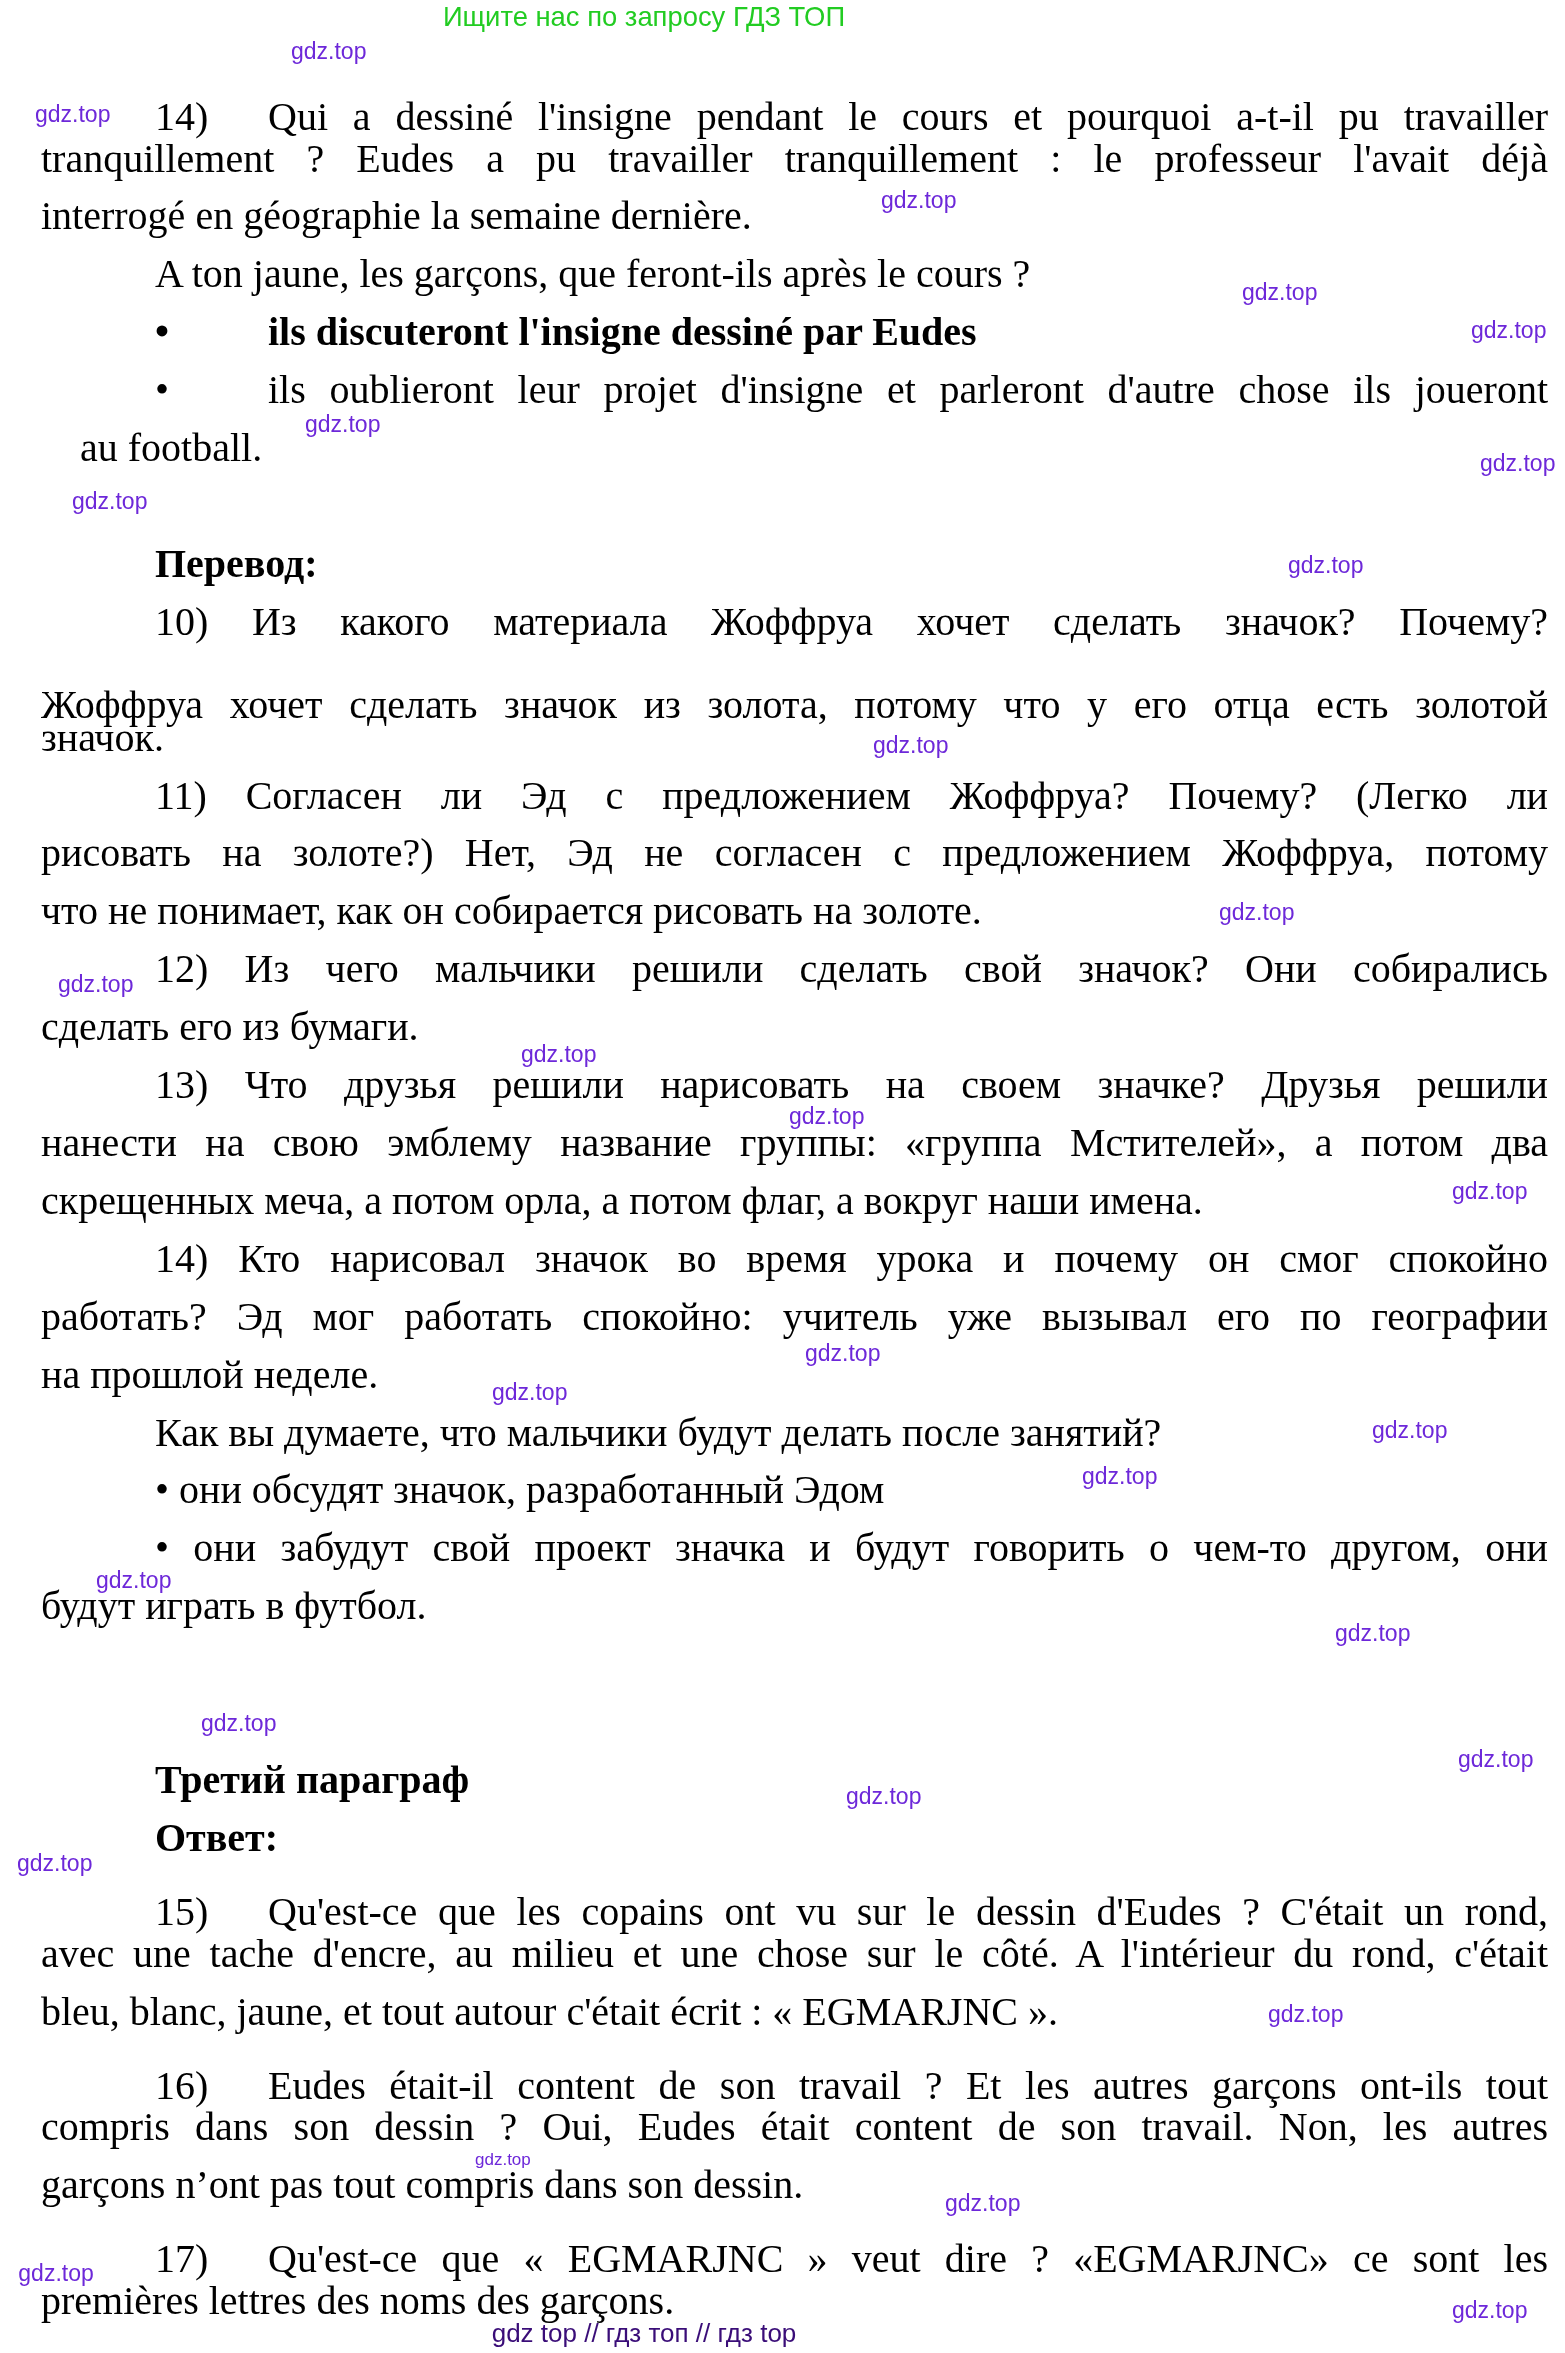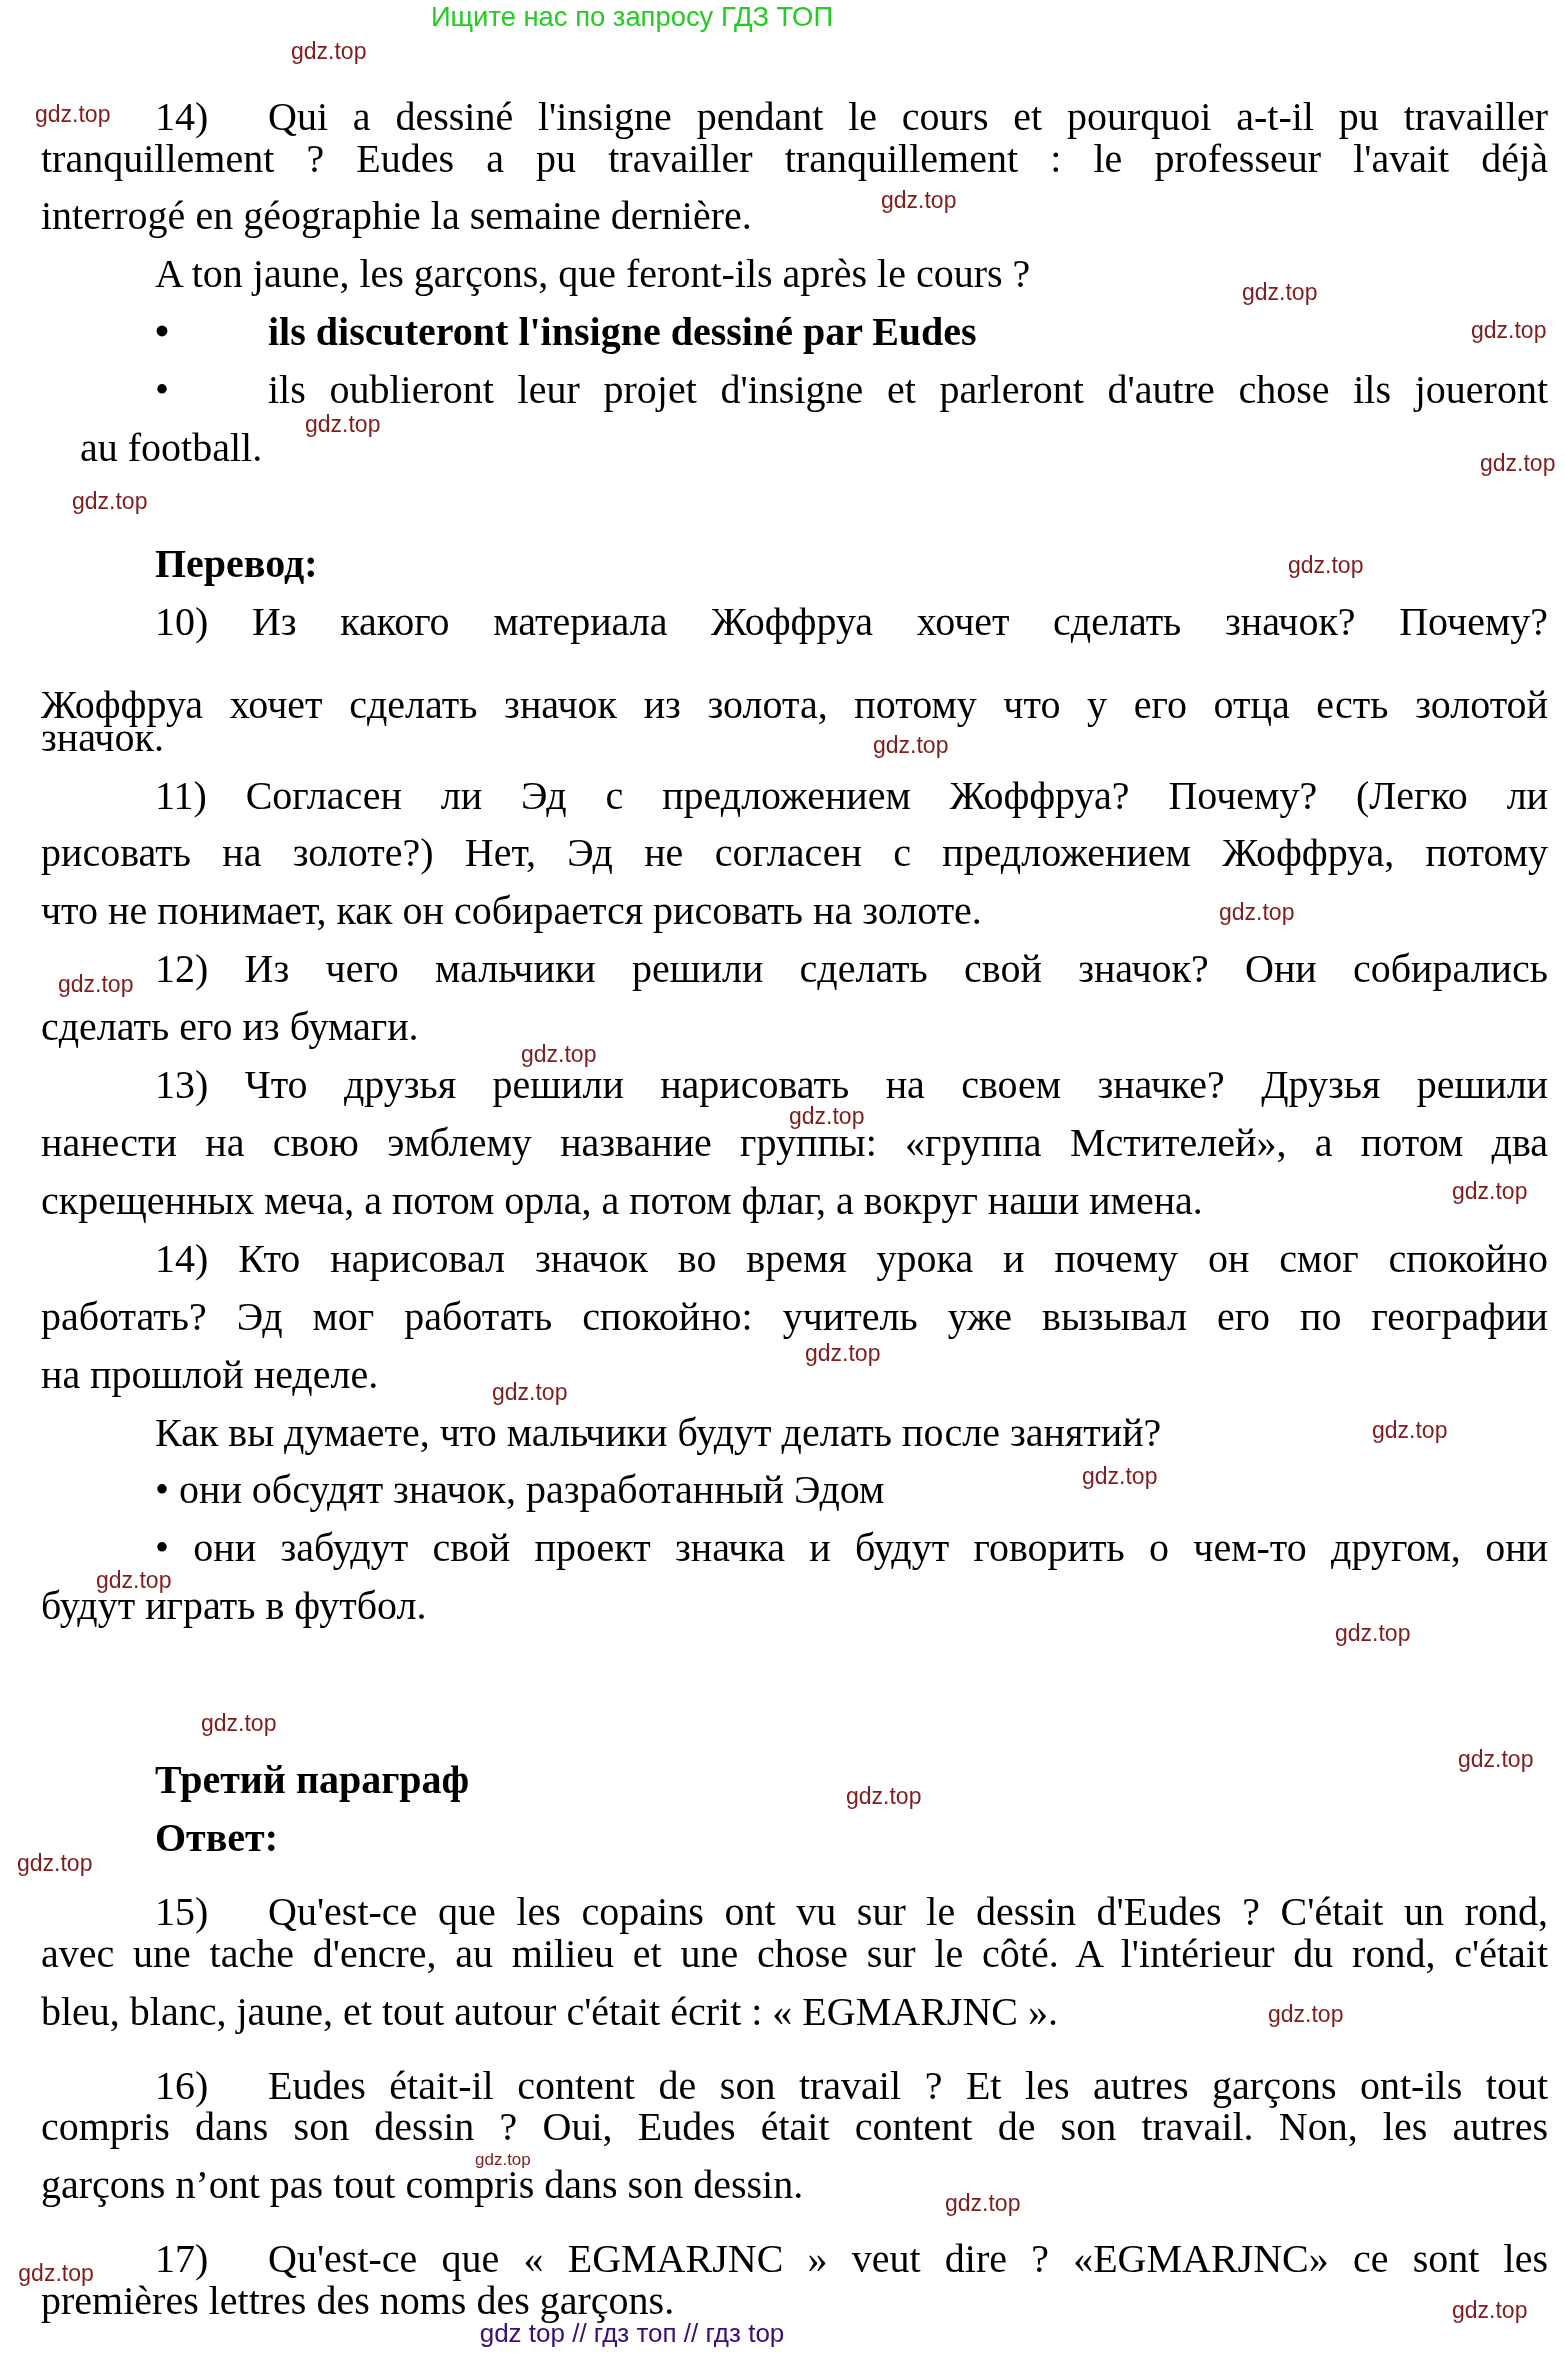--- a/index.html
+++ b/index.html
@@ -1,36 +1,36 @@
 <!DOCTYPE html>
 <html style="font-size:12.2px"><head>
 <meta charset="utf-8">
 <style>
   html, body { margin: 0; padding: 0; background: #ffffff; }
   body { width: 1565px; height: 2354px; position: relative; overflow: hidden; }
   .page { position: absolute; left: 0; top: 0; width: 1565px; height: 2354px; }
   .banner {
-    position: absolute; left: 4px; width: 1256px; text-align: center;
+    position: absolute; left: 16px; width: 1256px; text-align: center;
     font-family: "Liberation Sans", "DejaVu Sans", sans-serif;
   }
   .banner.top { top: 0; font-size: 27.4px; color: #22cc22; line-height: 34px; }
   .banner.bottom { top: 2350px; font-size: 26px; color: #3a0d78; line-height: 34px; transform: translateY(-34px); }
   .line {
     position: absolute; left: 41px; width: 1507px; height: 58px;
     font-family: "Liberation Serif", "DejaVu Serif", serif;
     font-size: 40px; line-height: 58px; color: #000; white-space: nowrap;
   }
   .line.j { text-align: justify; text-align-last: justify; }
   .line.ind { left: 155px; width: 1393px; }
   .line.b { font-weight: bold; }
   .num { display: inline-block; width: 113px; margin-top: 16px; }
   .bullet { display: inline-block; width: 113px; }
   .wm {
     position: absolute; font-family: "Liberation Sans", "DejaVu Sans", sans-serif;
-    font-size: 23px; color: #7f1d1d; line-height: 26px; white-space: nowrap;
+    font-size: 23px; color: #6d28d9; line-height: 26px; white-space: nowrap;
   }
 </style>
 </head>
 <body>
 
 <div class="page">
 
   <div class="banner top">Ищите нас по запросу ГДЗ ТОП</div>
 
   <div class="line j ind" style="top:72px;"><span class="num">14)</span><span>Qui a dessiné l'insigne pendant le cours et pourquoi a-t-il pu travailler</span></div>

